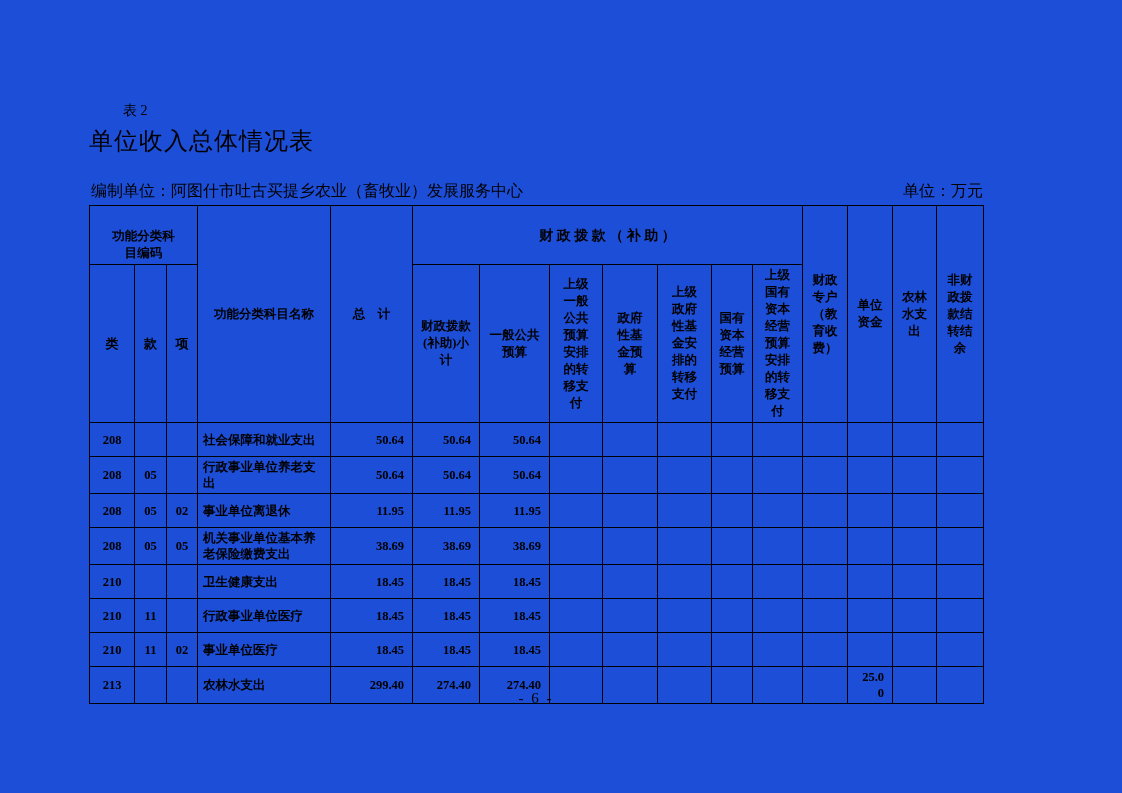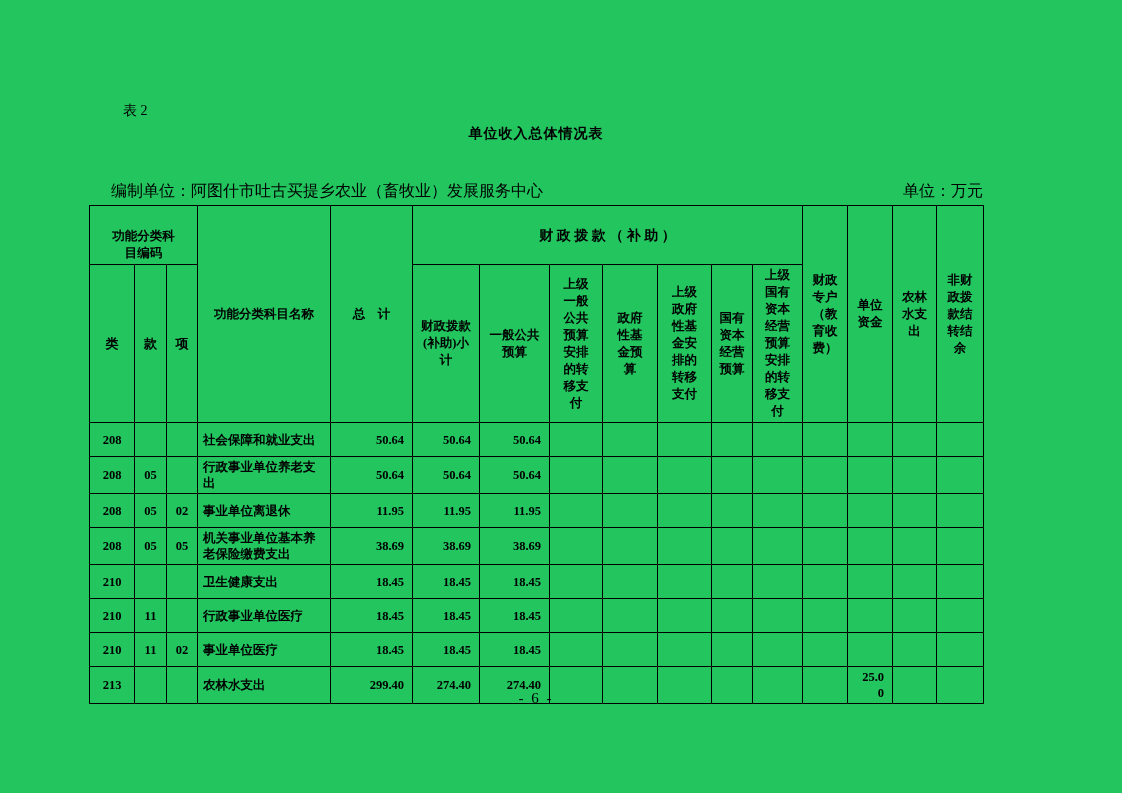--- a/index.html
+++ b/index.html
@@ -1,49 +1,48 @@
 <!DOCTYPE html>
 <html><head>
 <meta charset="utf-8">
 <style>
   * { box-sizing: border-box; }
   html, body { margin: 0; padding: 0; background: #ffffff; }
   .page {
     position: relative;
     width: 1122px;
     height: 793px;
-    background: #22c55e;
+    background: #1d4ed8;
     color: #000000;
     font-family: "Liberation Serif", "DejaVu Serif", serif;
     overflow: hidden;
   }
   .table-label {
     position: absolute;
     left: 123px;
     top: 102px;
     font-size: 14px;
   }
   .doc-title {
     position: absolute;
     left: 89px;
     width: 894px;
     top: 125px;
-    text-align: center;
-    font-size: 14px;
-    font-weight: bold;
+    font-size: 24px;
+    font-weight: normal;
     letter-spacing: 1px;
   }
   .meta-row {
     position: absolute;
     left: 89px;
     top: 181px;
     width: 894px;
     font-size: 16px;
   }
-  .prepared-by { position: absolute; left: 22px; top: 0; white-space: nowrap; }
+  .prepared-by { position: absolute; left: 2px; top: 0; white-space: nowrap; }
   .unit-note   { position: absolute; right: 0; top: 0; white-space: nowrap; margin-left: 17px; }
   table.income-table {
     position: absolute;
     left: 89px;
     top: 205px;
     width: 894px;
     border-collapse: collapse;
     table-layout: fixed;
   }
   .income-table th, .income-table td {

